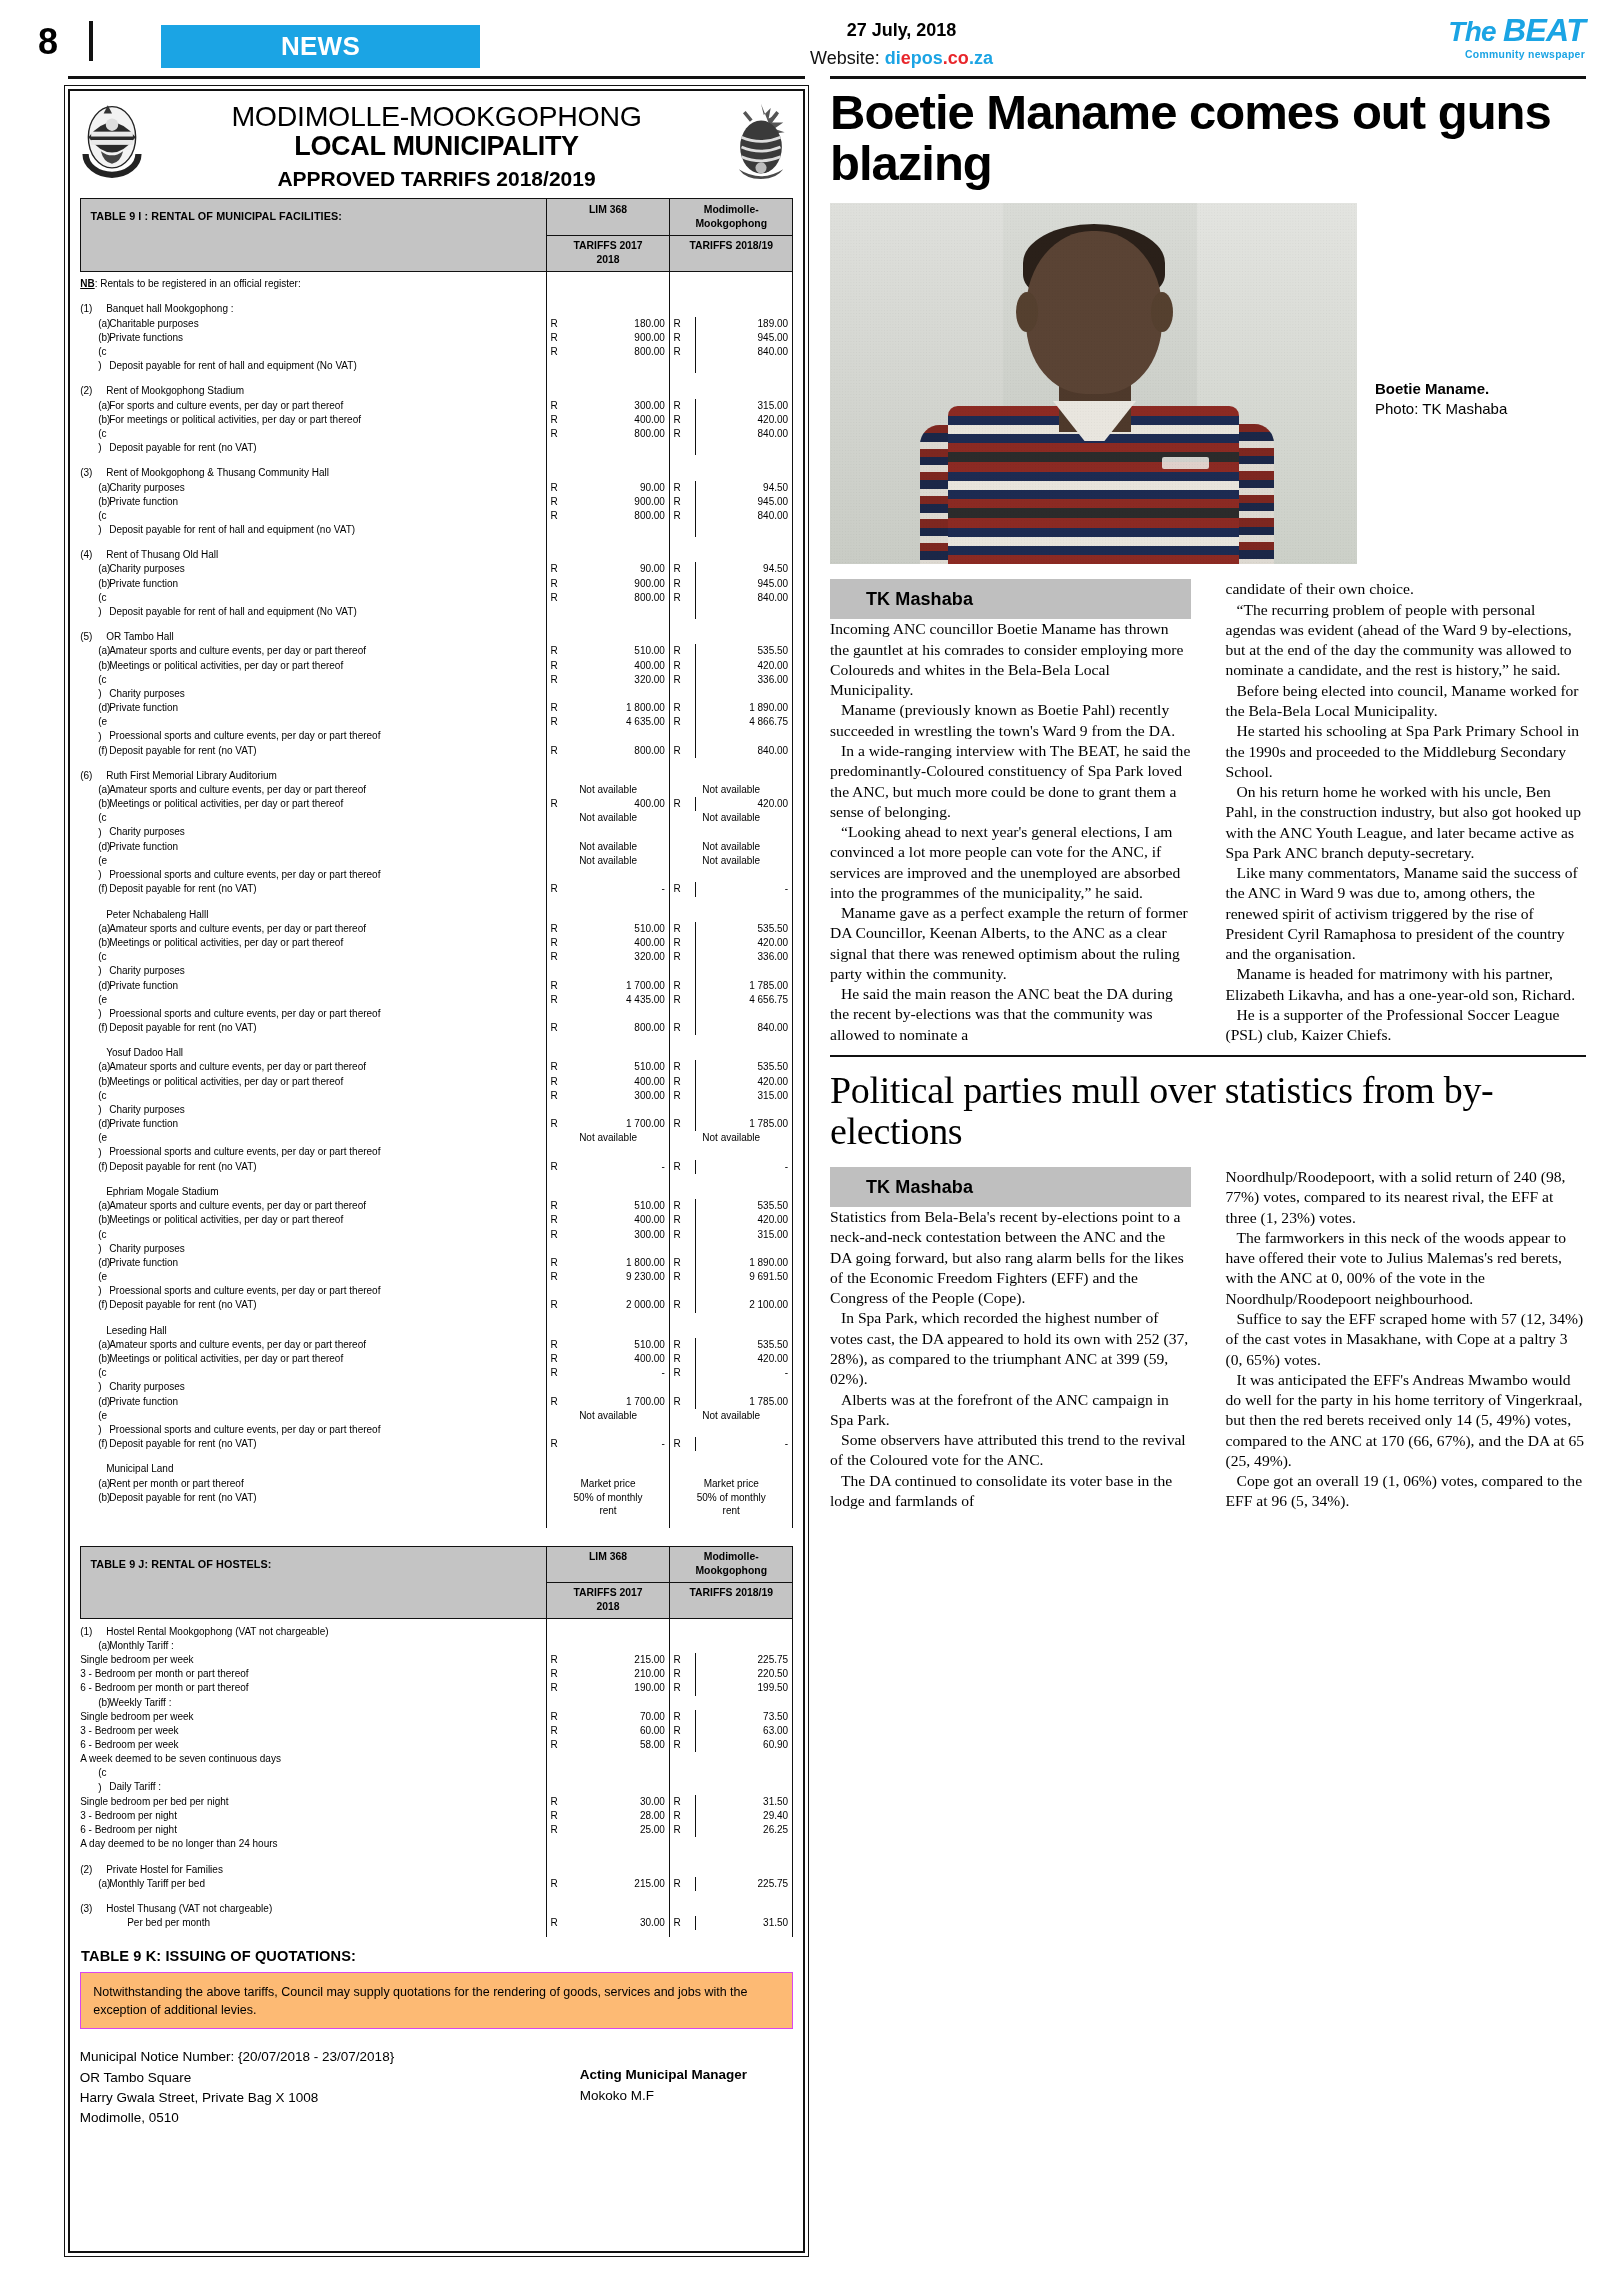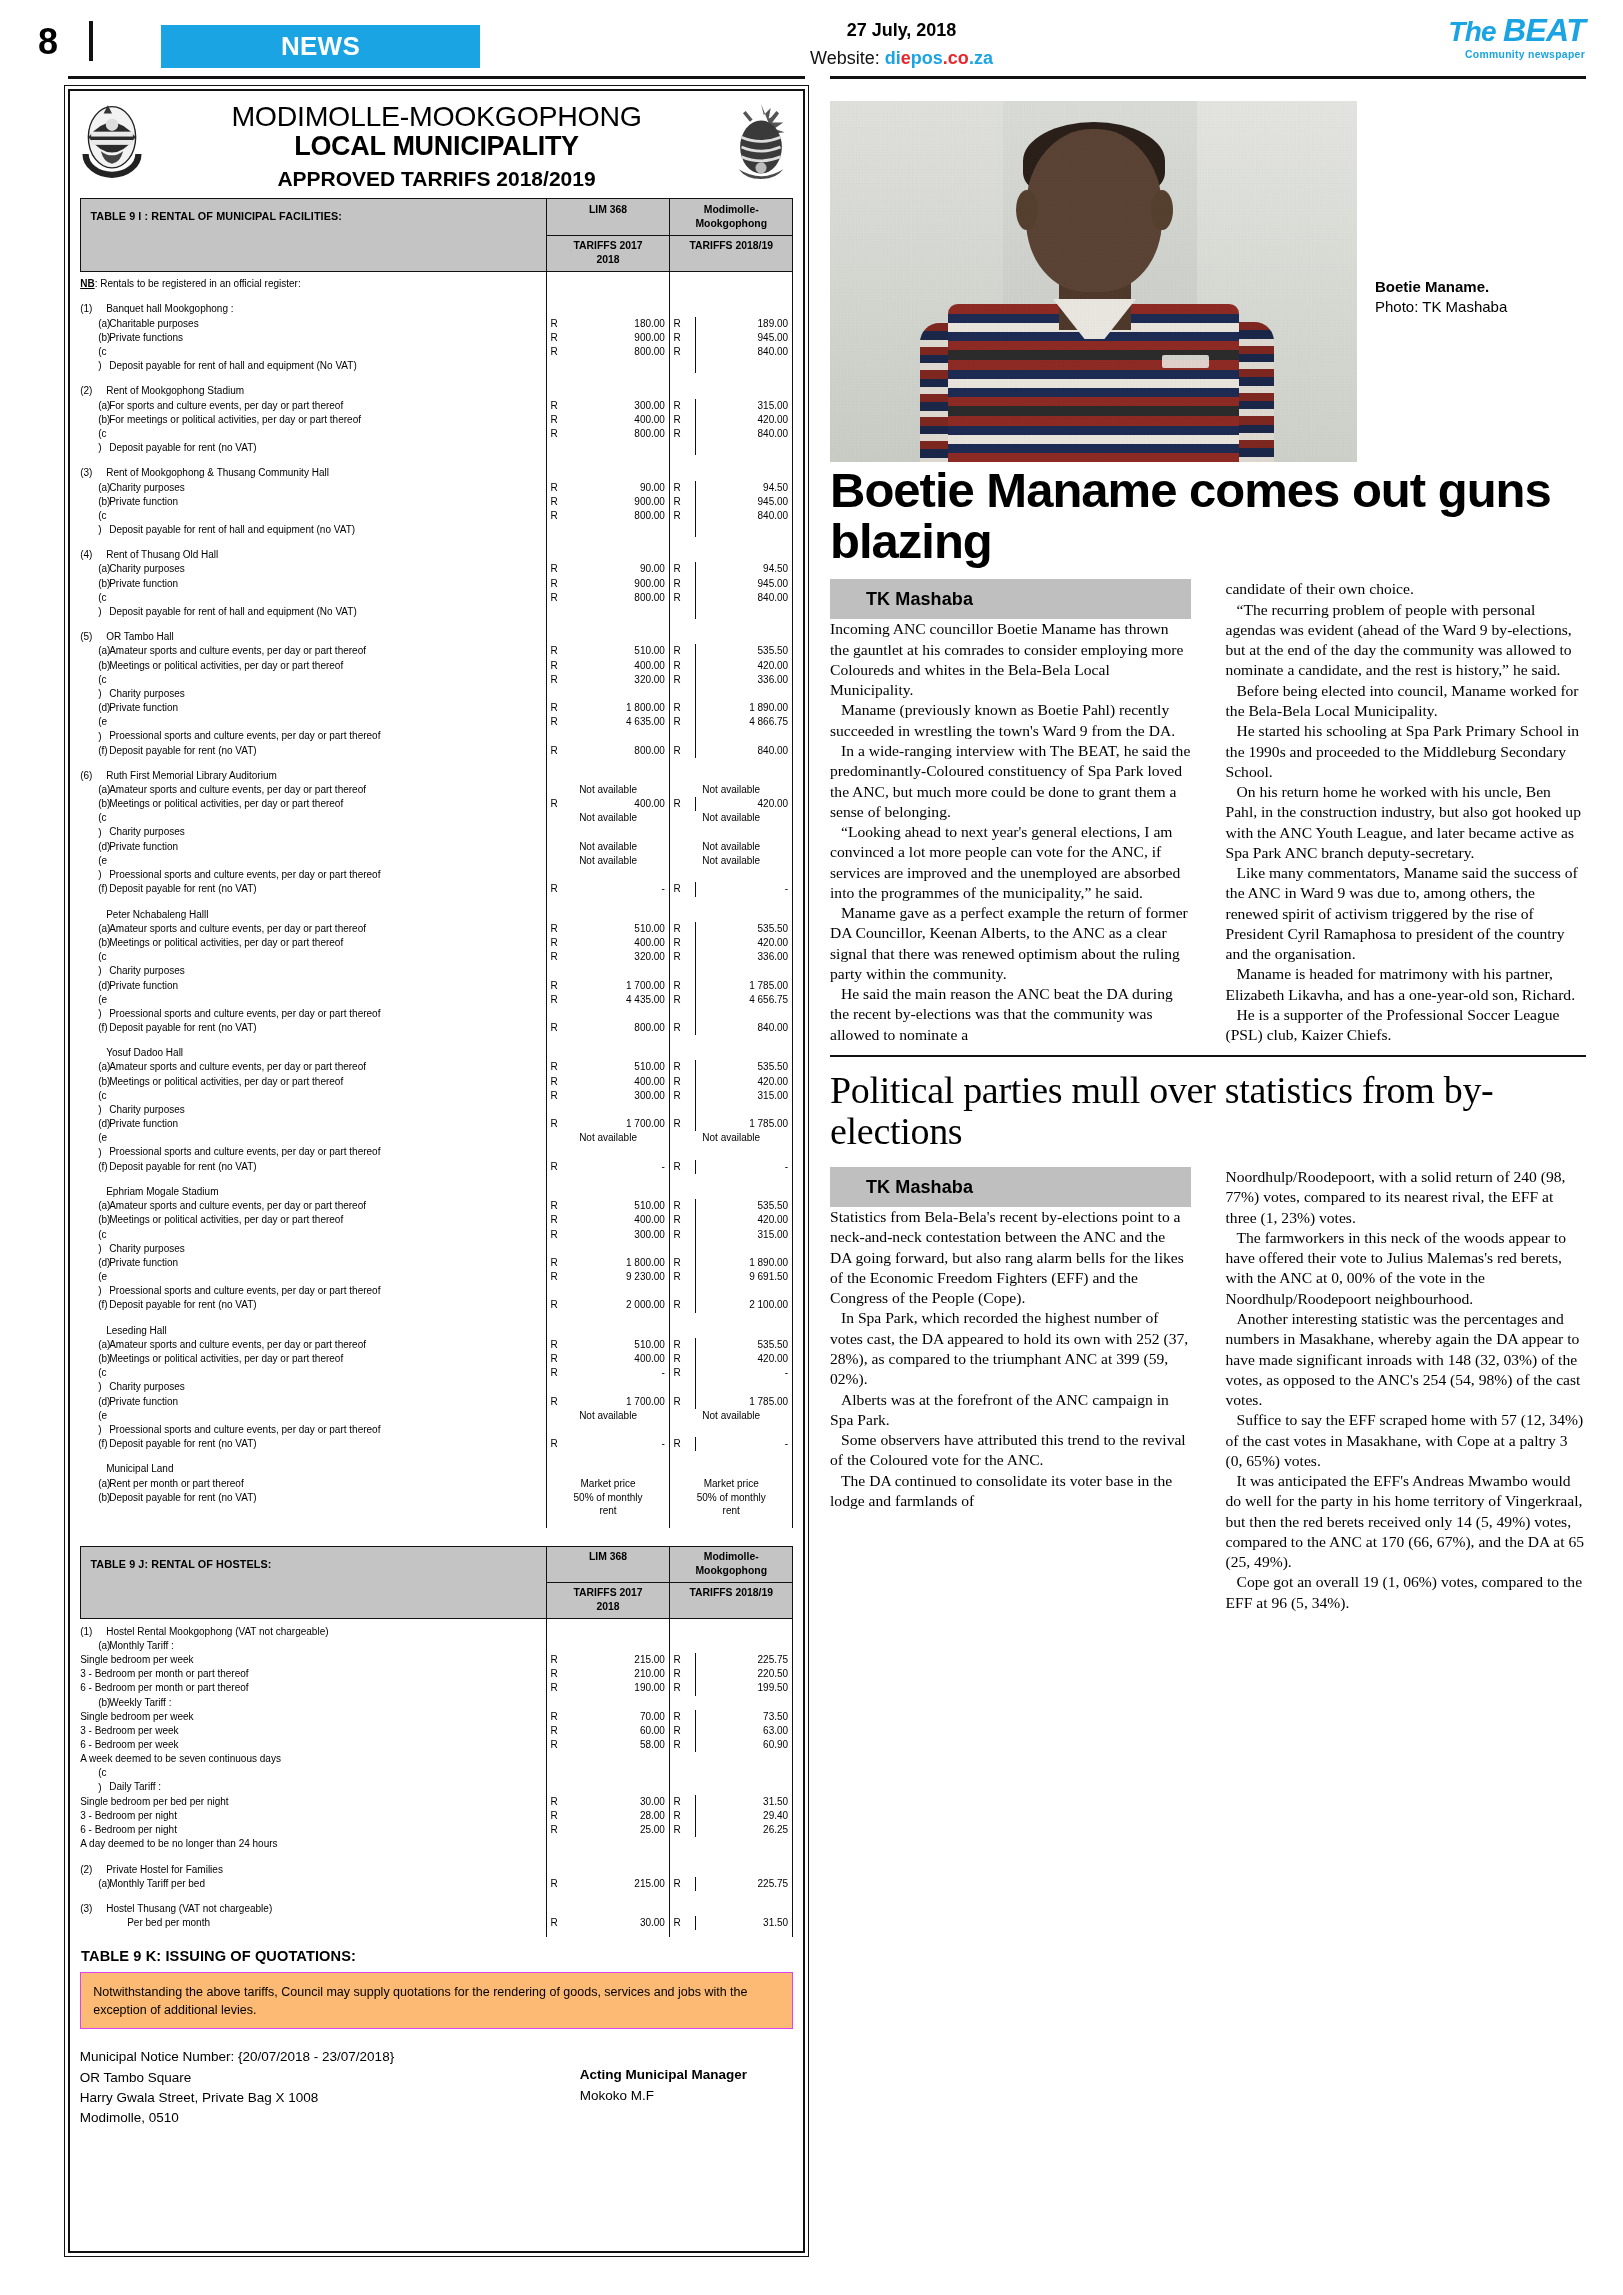--- a/index.html
+++ b/index.html
@@ -853,20 +853,22 @@
     <div>Modimolle, 0510</div>
     <div class="right">
       <div class="mgr">Acting Municipal Manager</div>
       <div>Mokoko M.F</div>
     </div>
   </div>
 </div>
 
 <div id="right">
 
+  <div id="headline1">Boetie Maname comes out guns blazing</div>
+
   <div id="photo-wrap">
     <div id="photo">
       <div class="wallL"></div>
         <div class="wallR"></div>
       <div class="armL"></div>
         <div class="armR"></div>
       <div class="torso"></div>
       <div class="neck"></div>
       <div class="collar"></div>
       <div class="hair"></div>
@@ -874,22 +876,20 @@
       <div class="earL"></div>
         <div class="earR"></div>
       <div class="logo"></div>
       <div class="grain"></div>
     </div>
     <div id="photo-caption">
       <div class="nm">Boetie Maname.</div>
       <div>Photo: TK Mashaba</div>
     </div>
   </div>
-
-  <div id="headline1">Boetie Maname comes out guns blazing</div>
 
   <div id="article1">
     <div class="artcols">
       <div class="artcol">
         <div class="byline">TK Mashaba</div>
         <div class="body-text" id="a1-left">
             <p class="first">Incoming ANC councillor Boetie Maname has thrown the gauntlet at his comrades to consider employing more Coloureds and whites in the Bela-Bela Local Municipality.</p>
             <p class="">Maname (previously known as Boetie Pahl) recently succeeded in wrestling the town's Ward 9 from the DA.</p>
             <p class="">In a wide-ranging interview with The BEAT, he said the predominantly-Coloured constituency of Spa Park loved the ANC, but much more could be done to grant them a sense of belonging.</p>
             <p class="">“Looking ahead to next year's general elections, I am convinced a lot more people can vote for the ANC, if services are improved and the unemployed are absorbed into the programmes of the municipality,” he said.</p>
@@ -925,21 +925,20 @@
             <p class="">In Spa Park, which recorded the highest number of votes cast, the DA appeared to hold its own with 252 (37, 28%), as compared to the triumphant ANC at 399 (59, 02%).</p>
             <p class="">Alberts was at the forefront of the ANC campaign in Spa Park.</p>
             <p class="">Some observers have attributed this trend to the revival of the Coloured vote for the ANC.</p>
             <p class="">The DA continued to consolidate its voter base in the lodge and farmlands of</p>
           </div>
       </div>
       <div class="artcol">
         <div class="body-text" id="a2-right">
             <p class="first">Noordhulp/Roodepoort, with a solid return of 240 (98, 77%) votes, compared to its nearest rival, the EFF at three (1, 23%) votes.</p>
             <p class="">The farmworkers in this neck of the woods appear to have offered their vote to Julius Malemas's red berets, with the ANC at 0, 00% of the vote in the Noordhulp/Roodepoort neighbourhood.</p>
-            <p class="">Another interesting statistic was the percentages and numbers in Masakhane, whereby again the DA appear to have made significant inroads with 148 (32, 03%) of the votes, as opposed to the ANC's 254 (54, 98%) of the cast votes.</p>
             <p class="">Suffice to say the EFF scraped home with 57 (12, 34%) of the cast votes in Masakhane, with Cope at a paltry 3 (0, 65%) votes.</p>
             <p class="">It was anticipated the EFF's Andreas Mwambo would do well for the party in his home territory of Vingerkraal, but then the red berets received only 14 (5, 49%) votes, compared to the ANC at 170 (66, 67%), and the DA at 65 (25, 49%).</p>
             <p class="">Cope got an overall 19 (1, 06%) votes, compared to the EFF at 96 (5, 34%).</p>
           </div>
       </div>
     </div>
   </div>
 </div>
 
 

